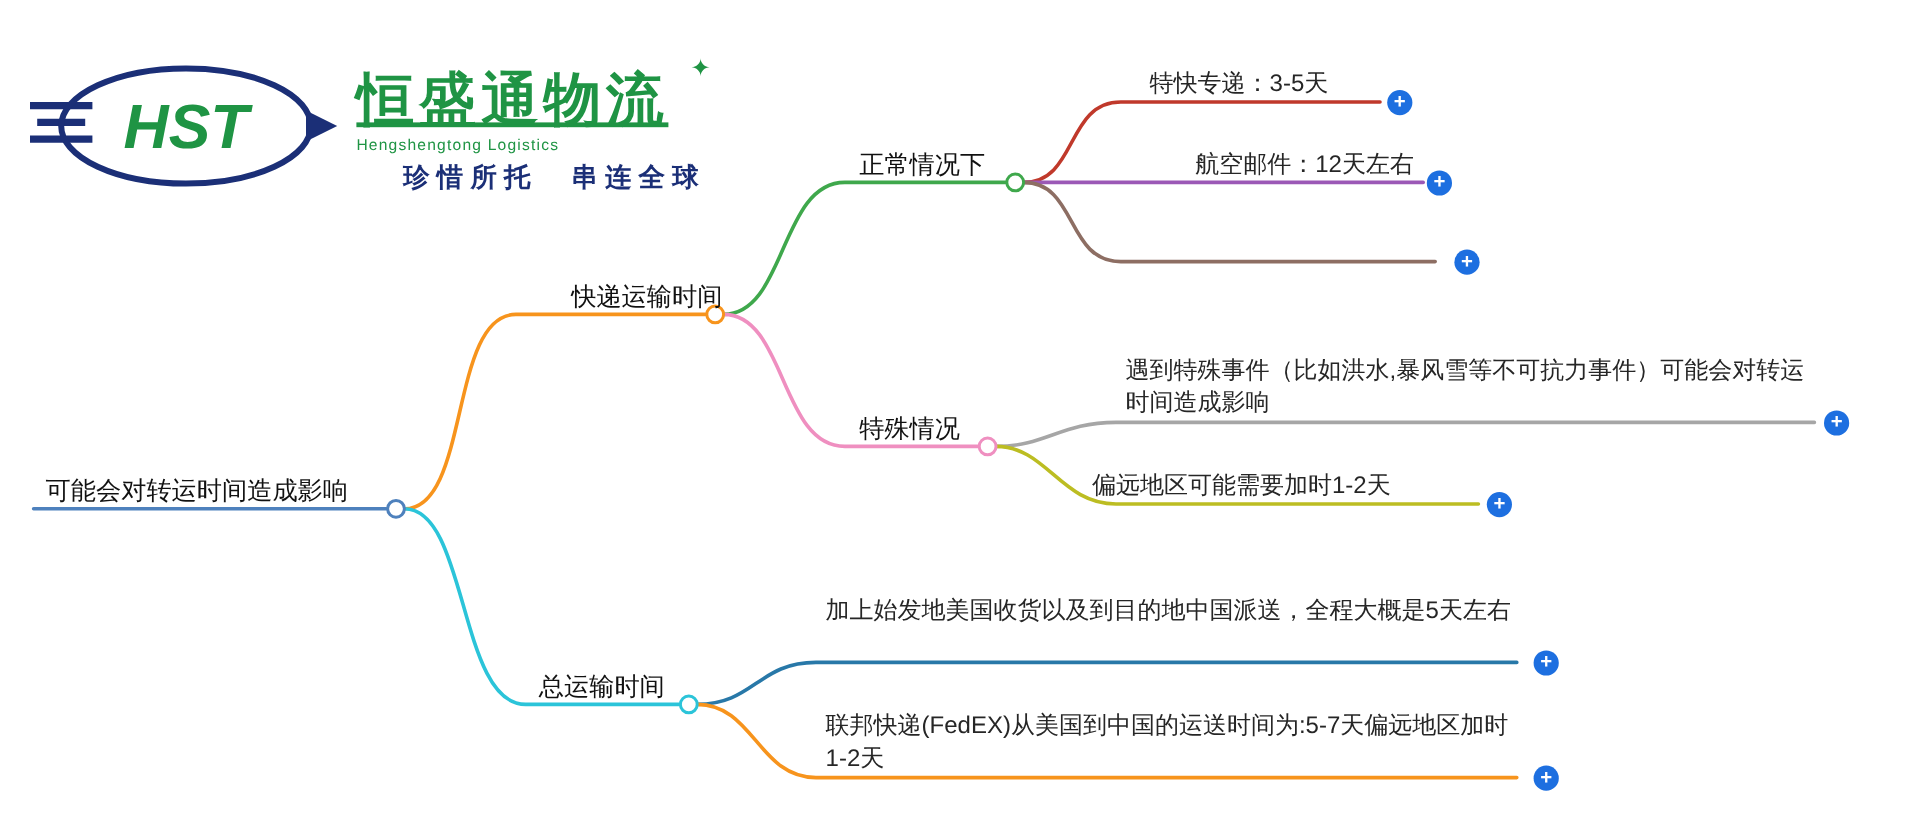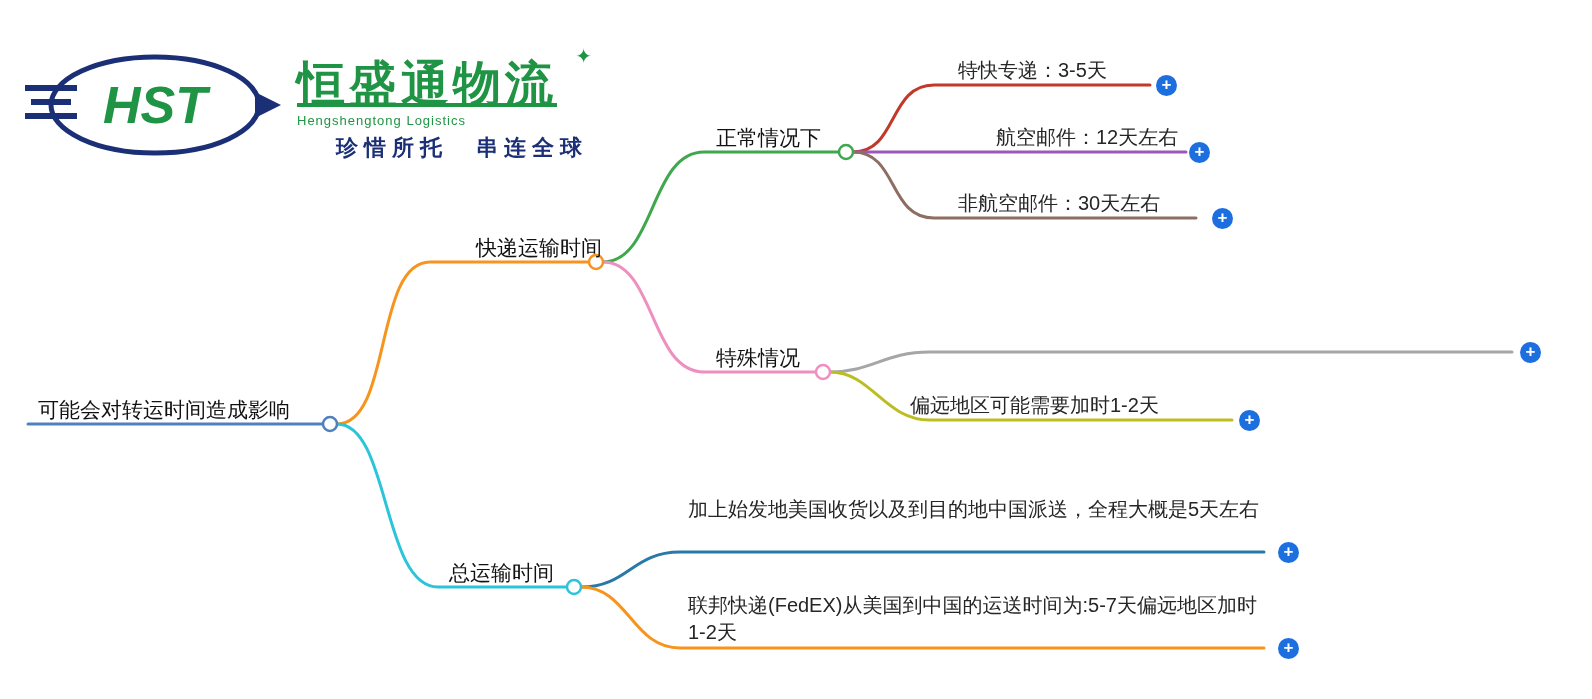--- a/index.html
+++ b/index.html
@@ -76,21 +76,21 @@
   </div>
 
   <div class="label node-label" style="left:38px; top:398px;">可能会对转运时间造成影响</div>
   <div class="label node-label" style="left:449px; top:236px;margin-left:27px;">快递运输时间</div>
   <div class="label node-label" style="left:449px; top:561px;">总运输时间</div>
   <div class="label node-label" style="left:716px; top:126px;">正常情况下</div>
   <div class="label node-label" style="left:716px; top:346px;">特殊情况</div>
 
   <div class="label leaf" style="left:958px; top:57px;">特快专递：3-5天</div>
   <div class="label leaf" style="left:996px; top:124px;">航空邮件：12天左右</div>
-  <div class="label leaf" style="left:958px; top:190px;">非航空邮件：30天左右</div>
+  <div class="label leaf wrap" style="left:938px; top:296px; width:578px;">遇到特殊事件（比如洪水,暴风雪等不可抗力事件）可能会对转运时间造成影响</div>
   <div class="label leaf" style="left:910px; top:392px;">偏远地区可能需要加时1-2天</div>
   <div class="label leaf wrap" style="left:688px; top:496px; width:582px;">加上始发地美国收货以及到目的地中国派送，全程大概是5天左右</div>
   <div class="label leaf wrap" style="left:688px; top:592px; width:582px;">联邦快递(FedEX)从美国到中国的运送时间为:5-7天偏远地区加时1-2天</div>
 
   <div class="plus" style="left:1156px; top:75px;">+</div>
   <div class="plus" style="left:1189px; top:142px;">+</div>
   <div class="plus" style="left:1212px; top:208px;">+</div>
   <div class="plus" style="left:1520px; top:342px;">+</div>
   <div class="plus" style="left:1239px; top:410px;">+</div>
   <div class="plus" style="left:1278px; top:542px;">+</div>

